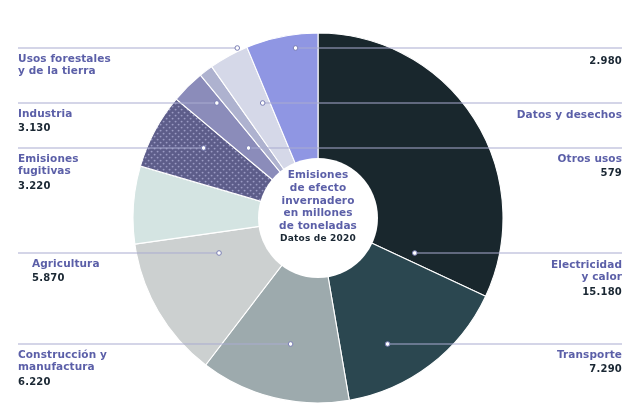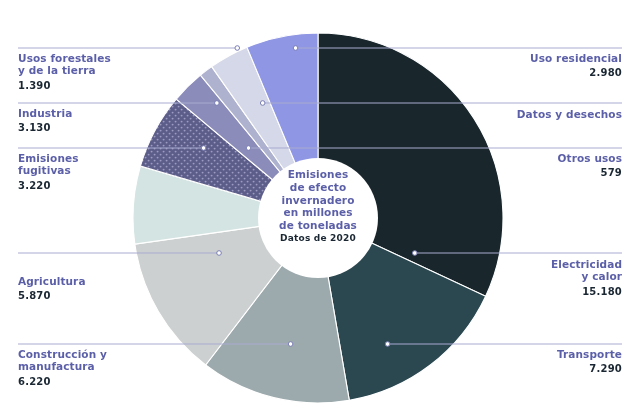--- a/index.html
+++ b/index.html
@@ -103,47 +103,45 @@
         <line x1="622" y1="253" x2="414.75131618791977" y2="253" stroke="#a9abd0" stroke-width="1"></line>
         <circle cx="414.75131618791977" cy="253" r="2.3" fill="#ffffff" stroke="#7b7fb5" stroke-width="1"></circle>
         <line x1="622" y1="344" x2="387.59178648735076" y2="344" stroke="#a9abd0" stroke-width="1"></line>
         <circle cx="387.59178648735076" cy="344" r="2.3" fill="#ffffff" stroke="#7b7fb5" stroke-width="1"></circle>
       </g>
   </svg>
 
   <div class="label left" style="left:18px;top:52px;">
     <div class="name">Usos forestales
 y de la tierra</div>
-    <div class="val">1.390</div>
   </div>
 
   <div class="label left" style="left:18px;top:107px;">
     <div class="name">Industria</div>
     <div class="val">3.130</div>
   </div>
 
   <div class="label left" style="left:18px;top:152px;">
     <div class="name">Emisiones
 fugitivas</div>
     <div class="val">3.220</div>
   </div>
 
-  <div class="label left" style="left:18px;top:257px;margin-top:18px;">
+  <div class="label left" style="left:32px;top:257px;">
     <div class="name">Agricultura</div>
     <div class="val">5.870</div>
   </div>
 
   <div class="label left" style="left:18px;top:348px;">
     <div class="name">Construcción y
 manufactura</div>
     <div class="val">6.220</div>
   </div>
 
   <div class="label right" style="right:18px;top:52px;">
-    <div class="name">Uso residencial</div>
     <div class="val">2.980</div>
   </div>
 
   <div class="right label" style="right:18px;top:108px;">
     <div class="name">Datos y desechos</div>
   </div>
 
   <div class="label right" style="right:18px;top:152px;">
     <div class="name">Otros usos</div>
     <div class="val">579</div>

